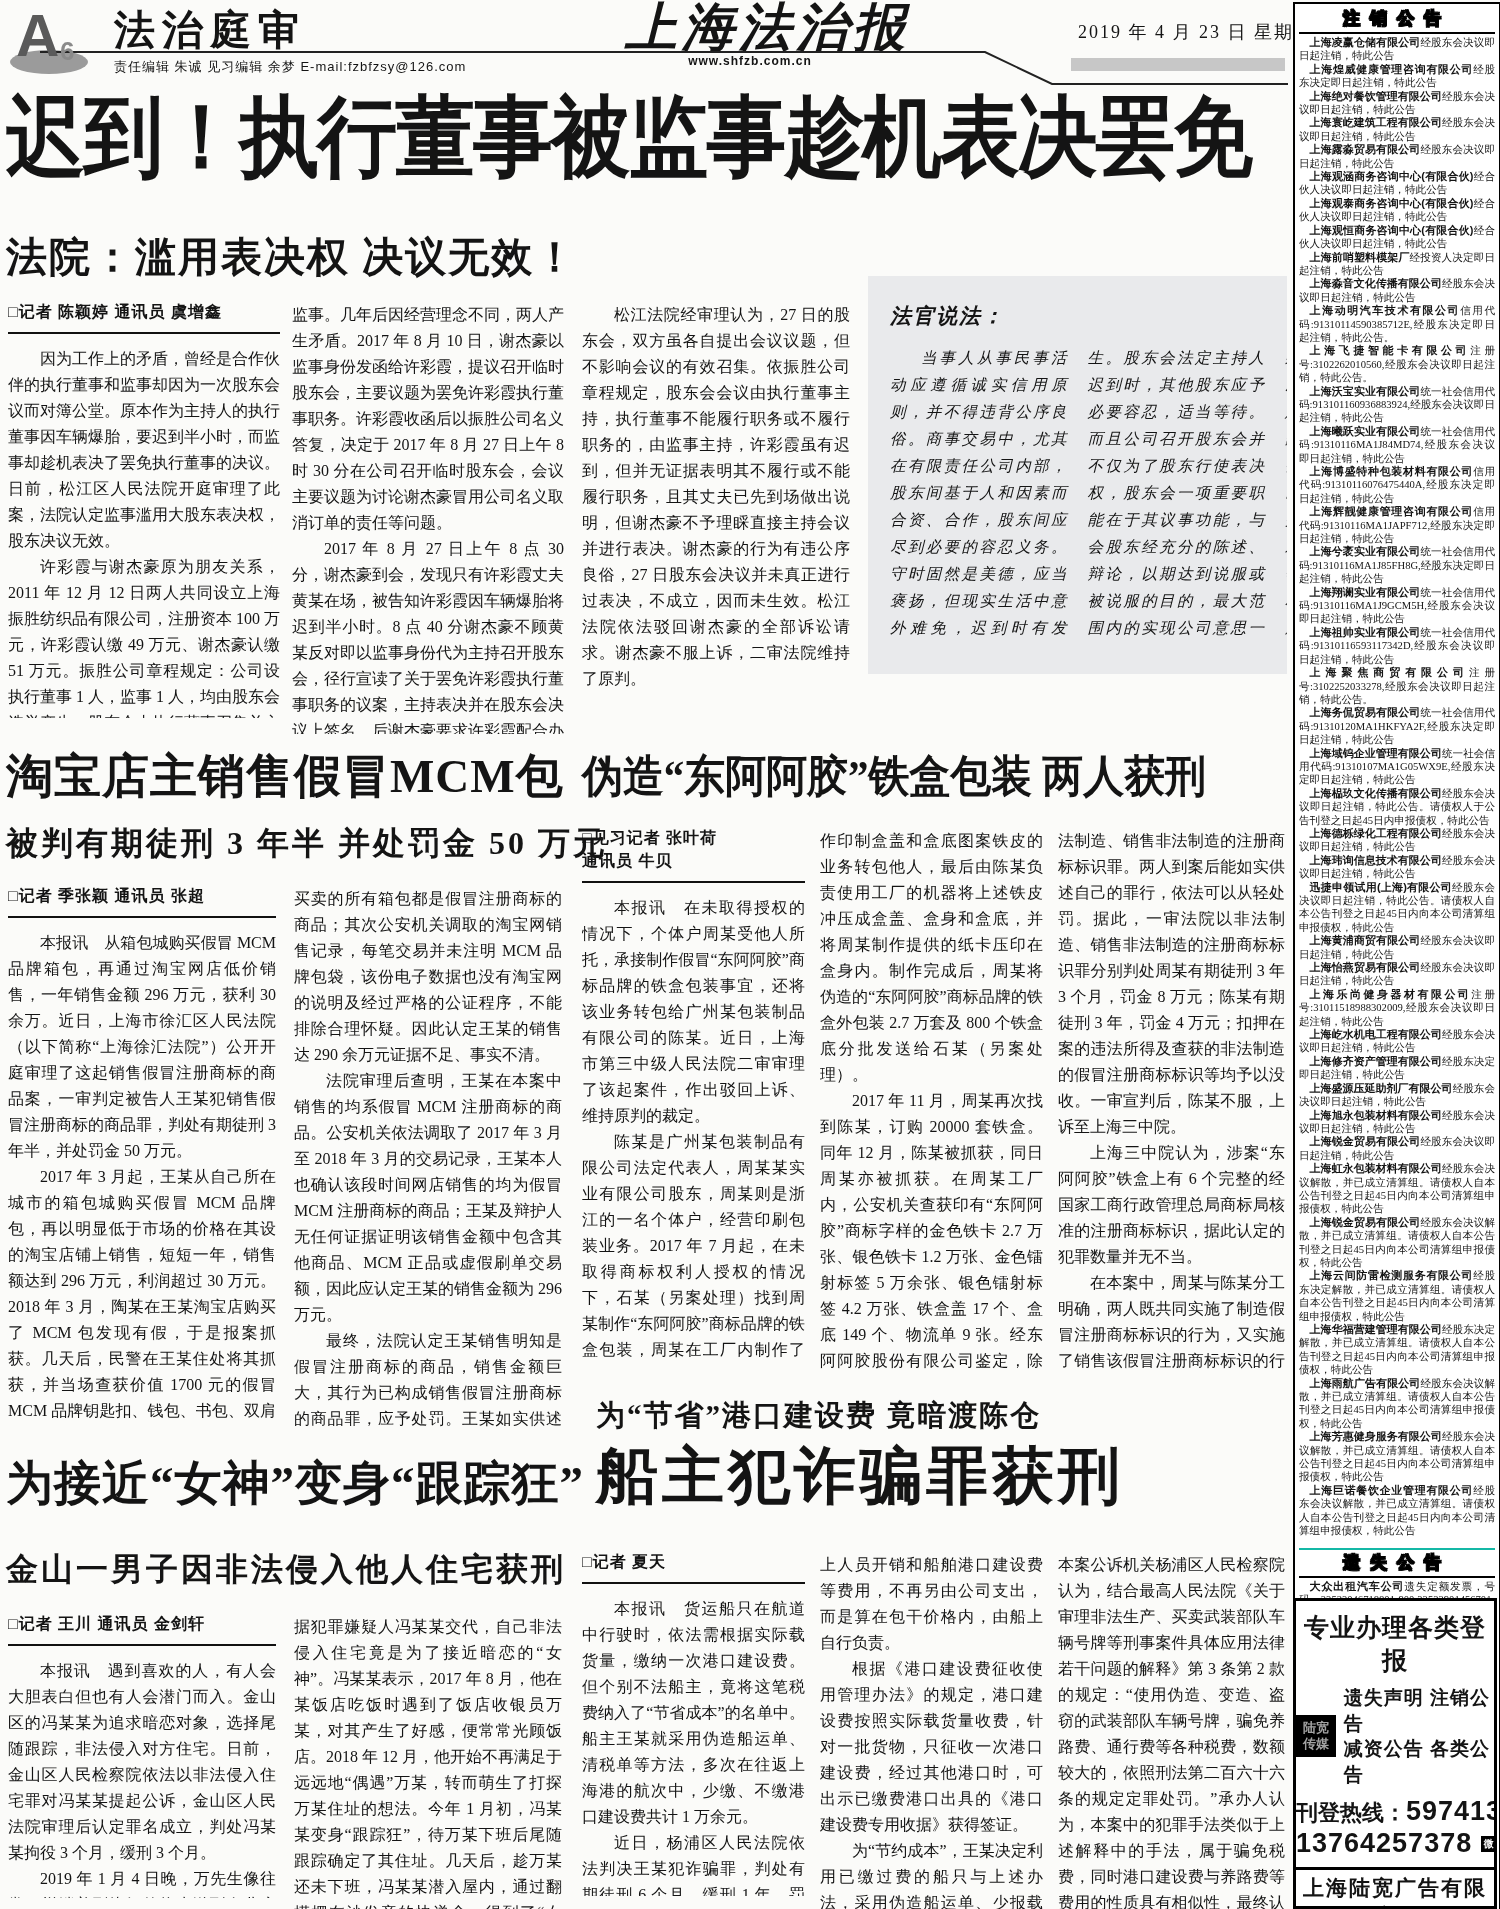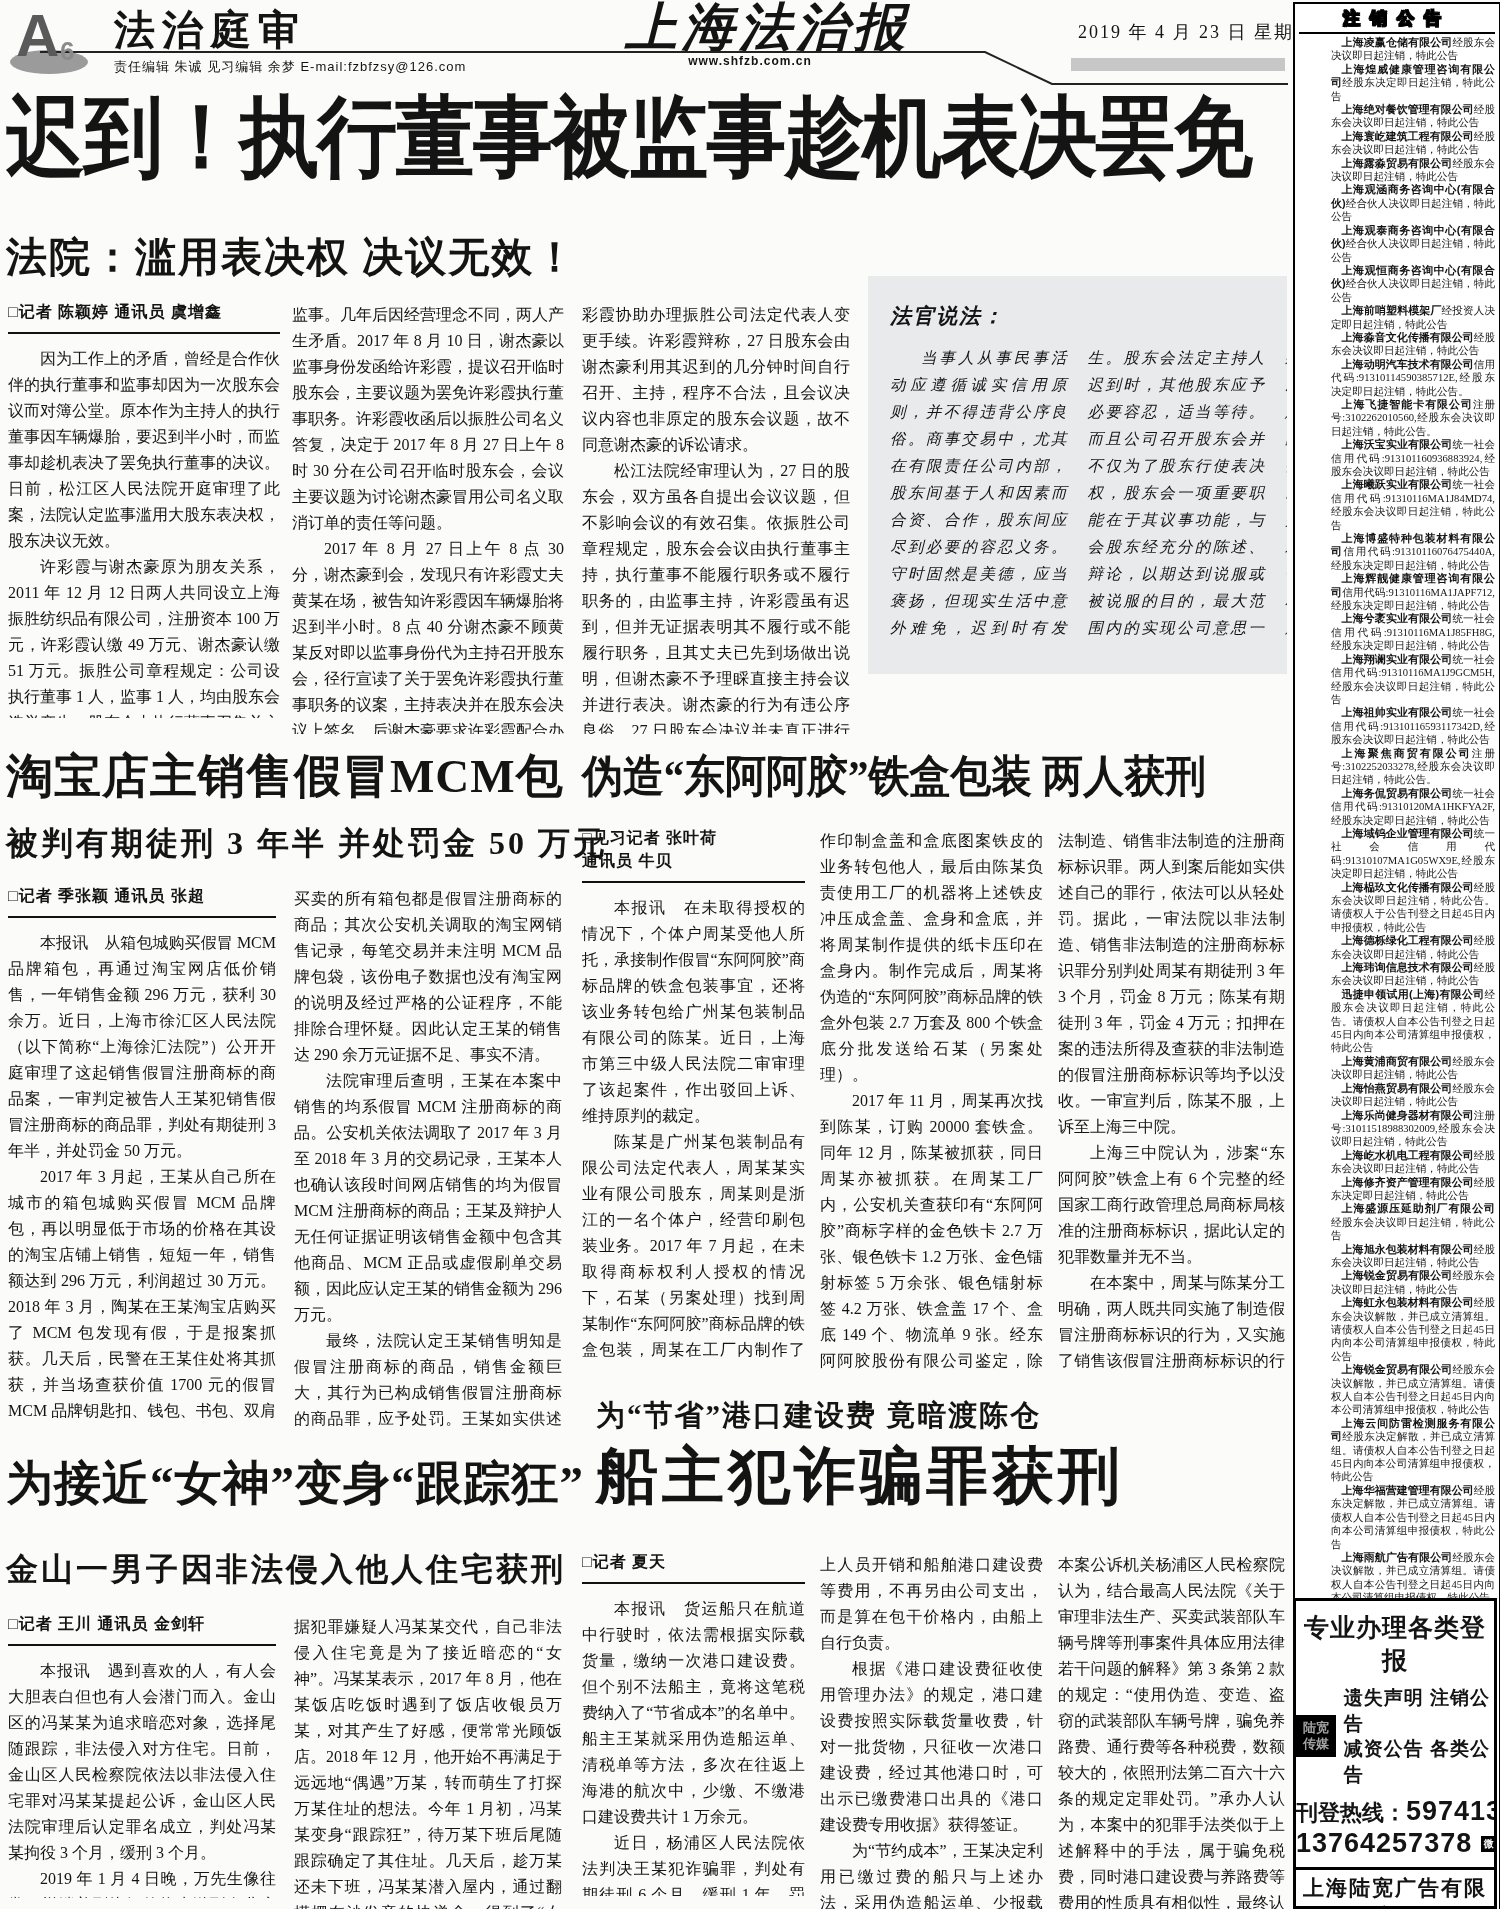--- a/index.html
+++ b/index.html
@@ -40,21 +40,21 @@
   .jbox-body{column-count:2;column-gap:20px;column-fill:auto;height:308px;font-style:italic;
              font-size:15.5px;line-height:27px;text-align:justify;}
   .jbox-body .para{margin:0;text-indent:2em;letter-spacing:1px;}
   
   .sidebar{border:2px solid #000;background:#fff;padding:2px 4px;overflow:hidden;}
   .side-header{text-align:center;font-weight:900;font-size:17px;letter-spacing:10px;
                font-family:"Liberation Sans","DejaVu Sans",sans-serif;color:#fff;
                -webkit-text-stroke:1.2px #000;text-shadow:-1px -1px 0 #000,1px -1px 0 #000,-1px 1px 0 #000,1px 1px 0 #000;
                border-bottom:2px solid #000;padding:1px 0 2px 0;margin-bottom:2px;}
   .side-header.mid{border-top:2px solid #14b8a6;margin-top:10px;}
-  .notices{font-size:10.6px;line-height:13.4px;text-align:justify;margin-left:32px;}
+  .notices{font-size:10.6px;line-height:13.4px;text-align:justify;}
   .notices .para{margin:0;text-indent:1em;}
   .notices b{font-family:"Liberation Sans","DejaVu Sans",sans-serif;font-size:11px;}
   
   .sidead{border:3px solid #000;background:#fff;text-align:center;overflow:hidden;}
   .ad-title{font-weight:900;font-size:25px;letter-spacing:1px;margin-top:10px;font-family:"Liberation Sans","DejaVu Sans",sans-serif;}
   .ad-row{display:flex;align-items:center;justify-content:center;gap:8px;margin-top:8px;}
   .ad-logo{width:44px;height:42px;background:#000;color:#a3a3a3;font-size:13px;font-weight:700;
            display:flex;flex-direction:column;align-items:center;justify-content:center;line-height:1.25;}
   .ad-services{font-weight:900;font-size:19px;letter-spacing:1px;text-align:left;line-height:1.35;
                font-family:"Liberation Sans","DejaVu Sans",sans-serif;}
@@ -93,21 +93,20 @@
     <div class="col" style="height:372px;">
         <p class="para">因为工作上的矛盾，曾经是合作伙伴的执行董事和监事却因为一次股东会议而对簿公堂。原本作为主持人的执行董事因车辆爆胎，要迟到半小时，而监事却趁机表决了罢免执行董事的决议。日前，松江区人民法院开庭审理了此案，法院认定监事滥用大股东表决权，股东决议无效。</p>
         <p class="para">许彩霞与谢杰豪原为朋友关系，2011 年 12 月 12 日两人共同设立上海振胜纺织品有限公司，注册资本 100 万元，许彩霞认缴 49 万元、谢杰豪认缴 51 万元。振胜公司章程规定：公司设执行董事 1 人，监事 1 人，均由股东会选举产生；股东会由执行董事召集并主持，执行董事不能履行职务或不履行职务的，由监事召集和主持。公司成立之初，由许彩霞担任执行董事、谢杰豪任</p>
       </div>
   </div>
   <div class="abs col" style="left:292px;top:302px;width:272px;height:432px;">
       <p class="para ni">监事。几年后因经营理念不同，两人产生矛盾。2017 年 8 月 10 日，谢杰豪以监事身份发函给许彩霞，提议召开临时股东会，主要议题为罢免许彩霞执行董事职务。许彩霞收函后以振胜公司名义答复，决定于 2017 年 8 月 27 日上午 8 时 30 分在公司召开临时股东会，会议主要议题为讨论谢杰豪冒用公司名义取消订单的责任等问题。</p>
       <p class="para">2017 年 8 月 27 日上午 8 点 30 分，谢杰豪到会，发现只有许彩霞丈夫黄某在场，被告知许彩霞因车辆爆胎将迟到半小时。8 点 40 分谢杰豪不顾黄某反对即以监事身份代为主持召开股东会，径行宣读了关于罢免许彩霞执行董事职务的议案，主持表决并在股东会决议上签名。后谢杰豪要求许彩霞配合办理法定代表人变更手续，被拒。谢杰豪即起诉到松江法院，要求确认振胜公司 2017 年 8 月 27 日股东会决议有效，许</p>
     </div>
   <div class="abs col" style="left:582px;top:302px;width:268px;height:432px;">
-      <p class="para ni">彩霞协助办理振胜公司法定代表人变更手续。许彩霞辩称，27 日股东会由谢杰豪利用其迟到的几分钟时间自行召开、主持，程序不合法，且会议决议内容也非原定的股东会议题，故不同意谢杰豪的诉讼请求。</p>
       <p class="para">松江法院经审理认为，27 日的股东会，双方虽各自提出会议议题，但不影响会议的有效召集。依振胜公司章程规定，股东会会议由执行董事主持，执行董事不能履行职务或不履行职务的，由监事主持，许彩霞虽有迟到，但并无证据表明其不履行或不能履行职务，且其丈夫已先到场做出说明，但谢杰豪不予理睬直接主持会议并进行表决。谢杰豪的行为有违公序良俗，27 日股东会决议并未真正进行过表决，不成立，因而未生效。松江法院依法驳回谢杰豪的全部诉讼请求。谢杰豪不服上诉，二审法院维持了原判。</p>
     </div>
 
   <div class="abs jbox" style="left:868px;top:276px;width:375px;height:362px;">
     <p class="jbox-title">法官说法：</p>
     <div class="jbox-body">
         <p class="para">当事人从事民事活动应遵循诚实信用原则，并不得违背公序良俗。商事交易中，尤其在有限责任公司内部，股东间基于人和因素而合资、合作，股东间应尽到必要的容忍义务。守时固然是美德，应当褒扬，但现实生活中意外难免，迟到时有发生。股东会法定主持人迟到时，其他股东应予必要容忍，适当等待。而且公司召开股东会并不仅为了股东行使表决权，股东会一项重要职能在于其议事功能，与会股东经充分的陈述、辩论，以期达到说服或被说服的目的，最大范围内的实现公司意思一致。这也是现代法治理念中正当程序应有之意。本案中，股东谢杰豪未尽到必要容忍义务，仅等了 10 分钟，即以监事名义主持股东会并作出决议，剥夺了许彩霞作为股东参与股东会陈述、辩论和表决的权利，严重侵害许彩霞股东权益。相应的股东会决议表决还未真正进行过表决，并不成立，亦未生效。</p>
       </div>
   </div>
 

